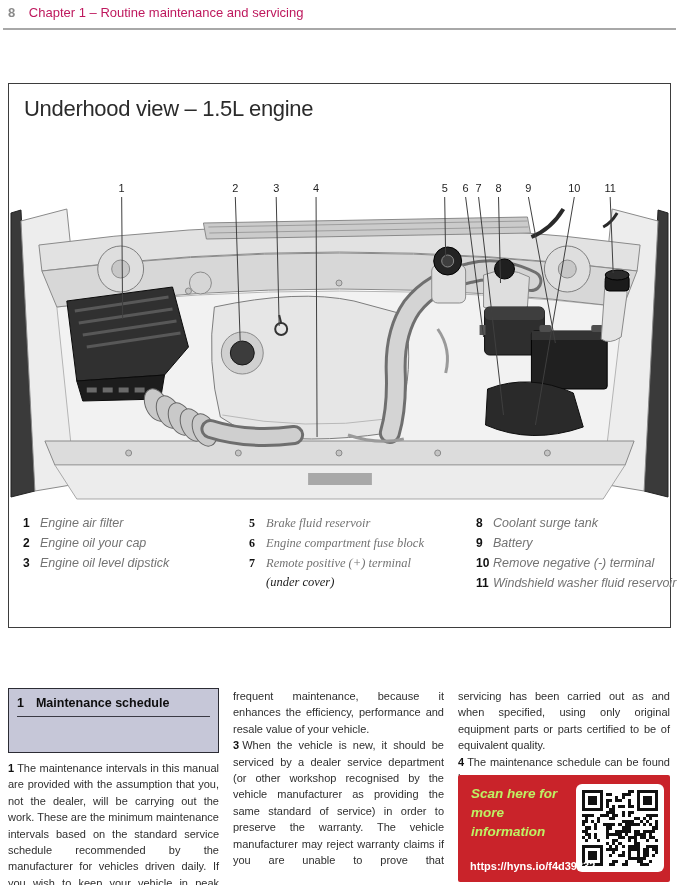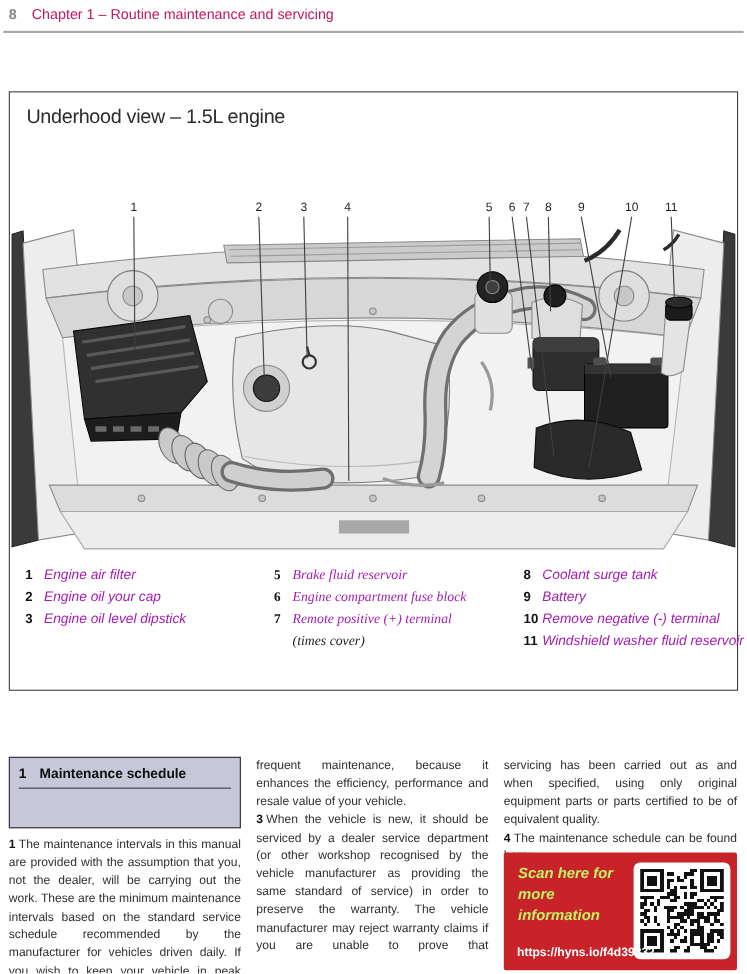--- a/index.html
+++ b/index.html
@@ -7,34 +7,34 @@
         font-family:"Liberation Sans","DejaVu Sans",sans-serif;color:#2d2d2d;}
 
   
   .pg-header{position:absolute;top:5px;left:8px;font-size:13px;white-space:nowrap;}
   .pg-num{font-weight:bold;color:#8a8a8a;margin-right:10px;}
   .pg-title{color:#be185d;}
   .header-rule{position:absolute;top:28px;left:3px;right:3px;height:2px;background:#a8a8a8;}
 
   
   .figure-panel{position:absolute;left:8px;top:83px;width:661px;height:543px;border:1px solid #3d3d3d;background:#fff;}
-  .figure-title{position:absolute;top:12px;left:15px;font-size:18px;font-weight:400;letter-spacing:-.3px;color:#2b2b2b;}
+  .figure-title{position:absolute;top:12px;left:15px;font-size:22px;font-weight:400;letter-spacing:-.3px;color:#2b2b2b;}
   .engine-svg{position:absolute;left:0;top:95px;width:661px;height:326px;}
   .leader{stroke:#3f3f3f;stroke-width:1;}
   .callout-num{font-family:"Liberation Sans",sans-serif;font-size:11px;fill:#1e1e1e;text-anchor:middle;}
 
   
   .legend{position:absolute;left:0;top:428px;width:661px;height:100px;}
   .legend-col{position:absolute;top:0;}
   .legend-col:nth-child(1){left:14px;width:225px;}
   .legend-col:nth-child(2){left:240px;width:225px;font-family:Liberation Serif, serif;}
   .legend-col:nth-child(3){left:467px;width:192px;}
   .legend-item,.legend-sub{height:20px;line-height:20px;white-space:nowrap;}
   .lg-num{font-weight:bold;font-size:12px;color:#111;display:inline-block;min-width:14px;}
-  .lg-label{font-style:italic;font-size:12.5px;color:#a21caf;margin-left:3px;}
+  .lg-label{font-style:italic;font-size:12.5px;color:#737373;margin-left:3px;}
   .legend-sub{font-style:italic;font-size:12.5px;color:#1c1c1c;padding-left:17px;}
 
   
   .col{position:absolute;top:688px;font-size:11px;line-height:16.4px;color:#2f2f2f;}
   .col1{left:8px;width:211px;}
   .col2{left:233px;width:211px;}
   .col3{left:458px;width:212px;}
   .col p{margin:0;text-align:justify;}
   .col p.cont-out{text-align-last:justify;}
   .pnum{font-weight:bold;color:#111;}
@@ -182,21 +182,21 @@
     <div class="legend" id="legend">
         <div class="legend-col">
           <div class="legend-item"><span class="lg-num">1</span><span class="lg-label">Engine air filter</span></div>
           <div class="legend-item"><span class="lg-num">2</span><span class="lg-label">Engine oil your cap</span></div>
           <div class="legend-item"><span class="lg-num">3</span><span class="lg-label">Engine oil level dipstick</span></div>
         </div>
         <div class="legend-col">
           <div class="legend-item"><span class="lg-num">5</span><span class="lg-label">Brake fluid reservoir</span></div>
           <div class="legend-item"><span class="lg-num">6</span><span class="lg-label">Engine compartment fuse block</span></div>
           <div class="legend-item"><span class="lg-num">7</span><span class="lg-label">Remote positive (+) terminal</span></div>
-          <div class="legend-sub">(times cover)</div>
+          <div class="legend-sub">(under cover)</div>
         </div>
         <div class="legend-col">
           <div class="legend-item"><span class="lg-num">8</span><span class="lg-label">Coolant surge tank</span></div>
           <div class="legend-item"><span class="lg-num">9</span><span class="lg-label">Battery</span></div>
           <div class="legend-item"><span class="lg-num">10</span><span class="lg-label">Remove negative (-) terminal</span></div>
           <div class="legend-item"><span class="lg-num">11</span><span class="lg-label">Windshield washer fluid reservoir</span></div>
         </div>
       </div>
   </div>
 

